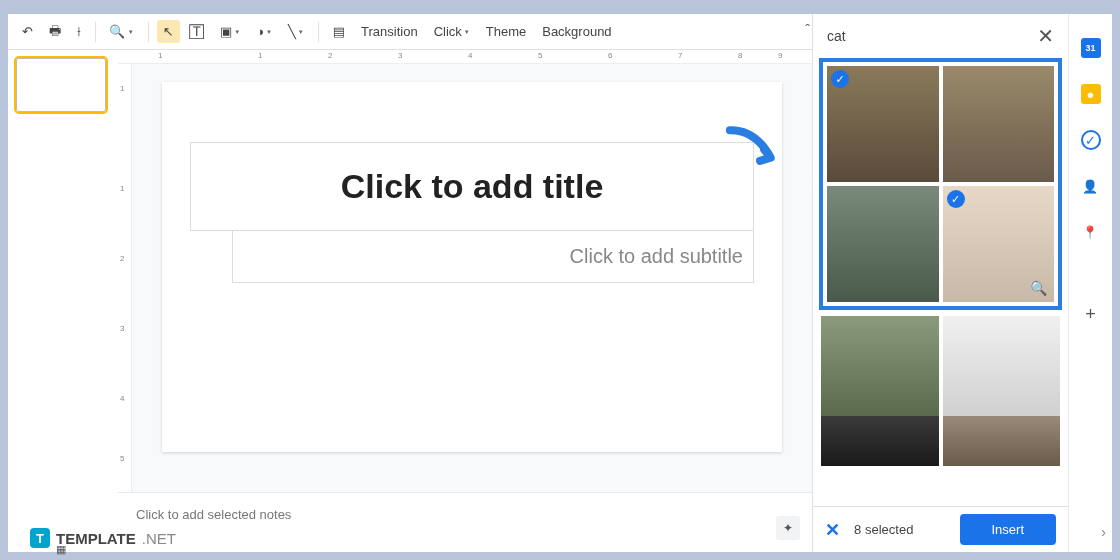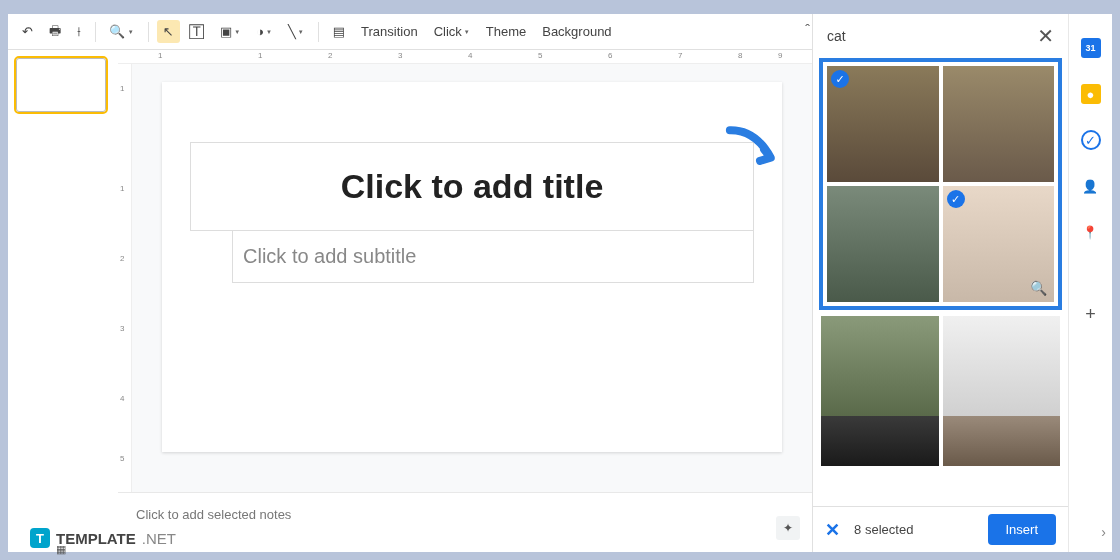--- a/index.html
+++ b/index.html
@@ -17,21 +17,21 @@
   .thumb { width: 90px; height: 54px; border: 1px solid #bbb; border-radius: 3px; background: #fff; }
   .thumb.sel { outline: 2px solid #fbbc04; }
   .slide-area { flex: 1; background: #f8f9fa; display: flex; flex-direction: column; }
   .slide-wrap { flex: 1; display: flex; }
   .ruler-v { width: 14px; background: #fff; font-size: 8px; color: #888; position: relative; border-right: 1px solid #eee; }
   .ruler-v span { position: absolute; left: 2px; writing-mode: horizontal-tb; }
   .canvas { flex: 1; padding: 18px 30px; }
   .slide { background: #fff; width: 620px; height: 370px; margin: 0 auto; box-shadow: 0 1px 3px rgba(0,0,0,0.15); padding: 60px 28px; }
   .title-box { border: 1px solid #ddd; padding: 24px 10px; text-align: center; }
   .title-text { font-size: 34px; font-weight: 900; font-family: 'Arial Black', sans-serif; color: #222; }
-  .sub-box { border: 1px solid #ddd; border-top: none; padding: 14px 10px; text-align: left; margin-left: 42px; }
+  .sub-box { border: 1px solid #ddd; border-top: none; padding: 14px 10px; text-align: right; margin-left: 42px; }
   .sub-text { font-size: 20px; color: #888; }
   .notes { height: 60px; padding: 14px 18px; font-size: 13px; color: #777; background: #fff; border-top: 1px solid #e8e8e8; }
   .present-btn { position: absolute; right: 320px; bottom: 20px; width: 24px; height: 24px; background: #f1f3f4; border-radius: 3px; display: flex; align-items: center; justify-content: center; font-size: 12px; color: #555; }
   .collapse { position: absolute; right: 310px; top: 22px; font-size: 14px; color: #555; cursor: pointer; }
 
   .search-panel { width: 268px; border-left: 1px solid #e0e0e0; display: flex; flex-direction: column; background: #fff; }
   .search-head { height: 44px; display: flex; align-items: center; padding: 0 14px; gap: 10px; }
   .search-input { flex: 1; border: none; font-size: 14px; color: #444; outline: none; }
   .close-x { font-size: 20px; color: #555; cursor: pointer; }
   .results { flex: 1; overflow: hidden; padding: 0 6px; }
@@ -47,21 +47,21 @@
   .cat8 { background: linear-gradient(#9a8a7a, #6a5a4a); }
   .check { position: absolute; top: 4px; left: 4px; width: 18px; height: 18px; background: #1a73e8; border-radius: 50%; color: #fff; font-size: 11px; display: flex; align-items: center; justify-content: center; }
   .mag { position: absolute; bottom: 6px; right: 6px; color: #fff; font-size: 14px; }
   .more-grid { display: grid; grid-template-columns: 1fr 1fr; gap: 4px; padding: 0 2px; }
   .more-grid .img-cell { height: 100px; }
   .partial .img-cell { height: 50px; }
 
   .panel-foot { height: 46px; border-top: 1px solid #e0e0e0; display: flex; align-items: center; padding: 0 12px; gap: 14px; }
   .foot-x { color: #1a73e8; font-size: 18px; cursor: pointer; font-weight: bold; }
   .sel-count { flex: 1; font-size: 13px; color: #444; }
-  .insert-btn { background: #1a73e8; color: #fff; border: none; padding: 8px 18px; border-radius: 4px; font-size: 13px; cursor: pointer; }
+  .insert-btn { background: #1a73e8; color: #fff; border: none; padding: 8px 32px; border-radius: 4px; font-size: 13px; cursor: pointer; }
 
   .side-icons { width: 46px; display: flex; flex-direction: column; align-items: center; padding-top: 24px; gap: 26px; border-left: 1px solid #e8e8e8; }
   .side-icon { width: 20px; height: 20px; border-radius: 3px; display: flex; align-items: center; justify-content: center; font-size: 13px; }
   .i-cal { background: #1a73e8; color: #fff; font-size: 9px; font-weight: bold; }
   .i-keep { background: #fbbc04; color: #fff; }
   .i-tasks { color: #1a73e8; border: 2px solid #1a73e8; border-radius: 50%; }
   .i-contacts { color: #1a73e8; }
   .i-maps { color: #34a853; }
   .i-plus { color: #555; font-size: 18px; }
   .side-arrow { position: absolute; bottom: 20px; right: 14px; color: #888; font-size: 14px; }

